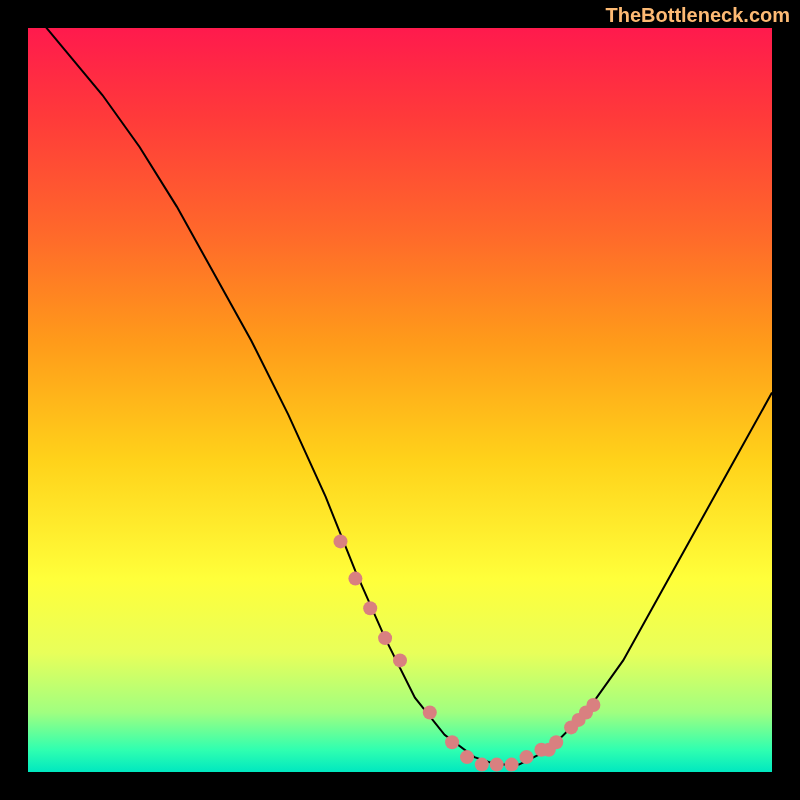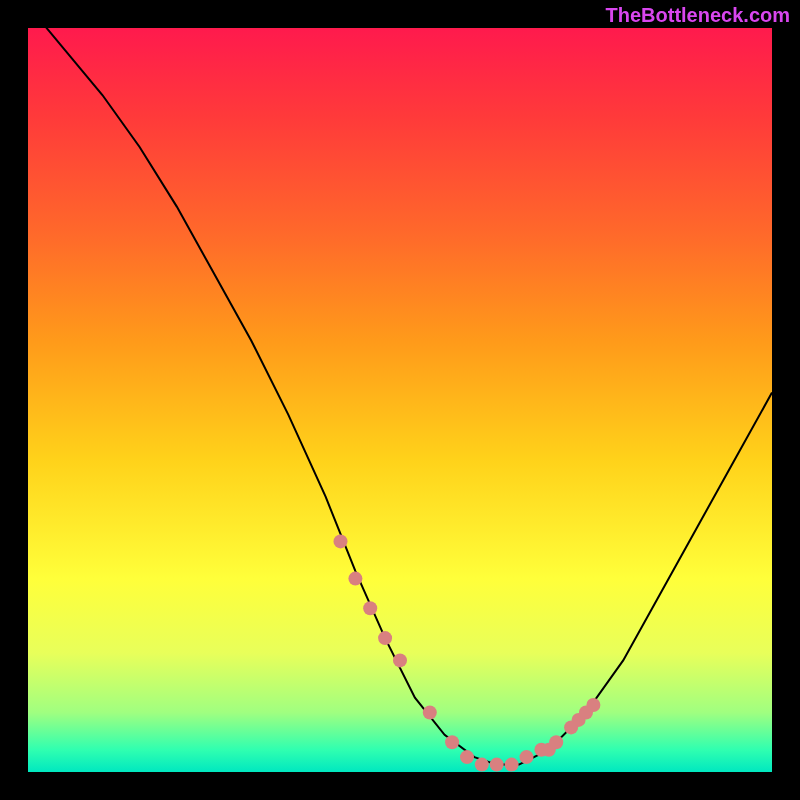--- a/index.html
+++ b/index.html
@@ -9,21 +9,21 @@
     width: 800px;
     height: 800px;
     overflow: hidden;
     position: relative;
     font-family: Arial, Helvetica, sans-serif;
   }
   .watermark {
     position: absolute;
     top: 4px;
     right: 10px;
-    color: #d946ef;
+    color: #fdba74;
     font-size: 20px;
     font-weight: bold;
     z-index: 10;
   }
   .plot-area {
     position: absolute;
     left: 28px;
     top: 28px;
     width: 744px;
     height: 744px;

